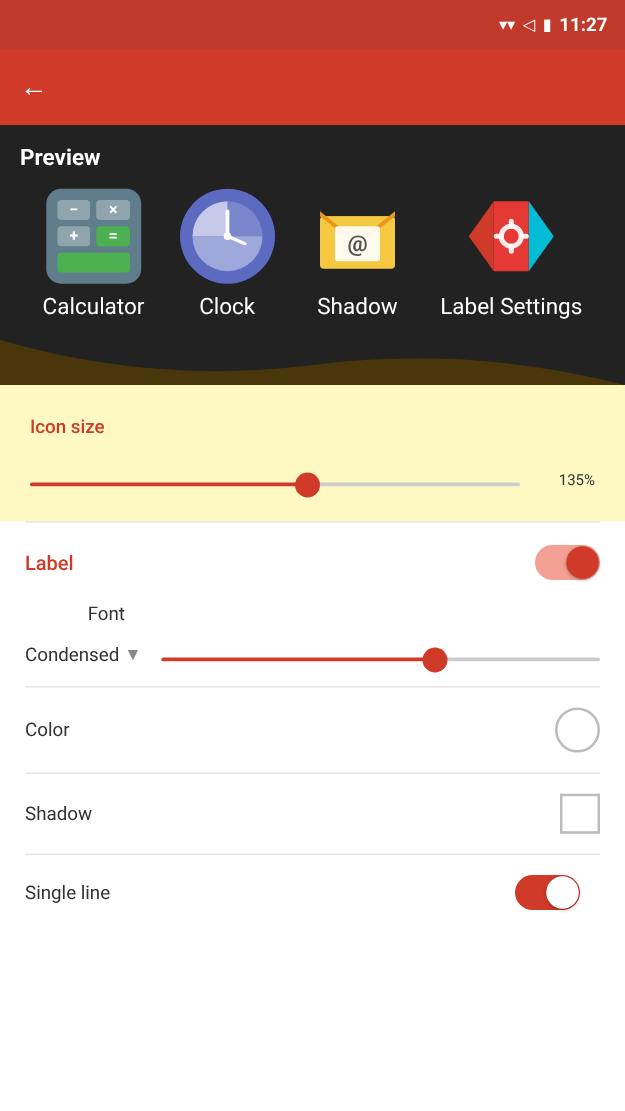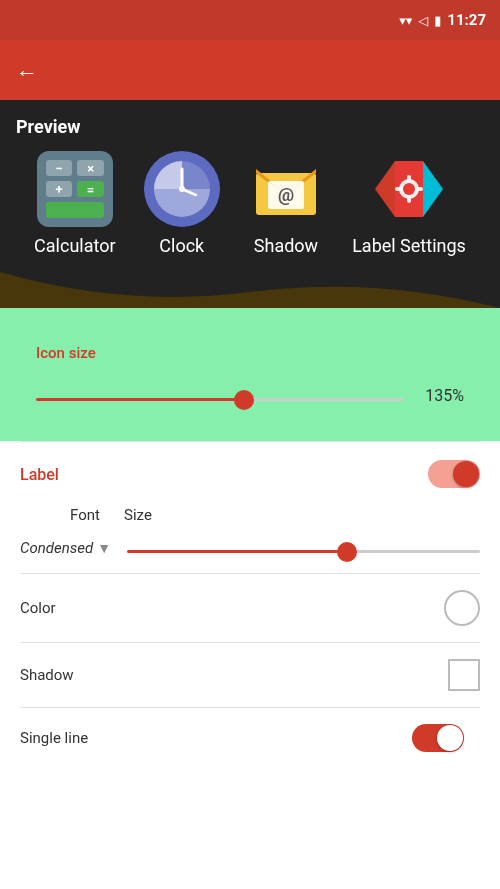--- a/index.html
+++ b/index.html
@@ -78,22 +78,22 @@
       gap: 8px;
     }
     .preview-icon-label {
       color: #fff;
       font-size: 18px;
       text-align: center;
     }
 
     
     .settings-section {
-      background: #86efac;
-      padding: 16px;
+      background: #fef9c3;
+      padding: 4px;
     }
 
     
     .section-row {
       padding: 20px 20px 10px 20px;
     }
     .section-title {
       color: #d03a28;
       font-size: 15px;
       font-weight: 500;
@@ -122,21 +122,21 @@
     input[type=range]::-webkit-slider-thumb {
       -webkit-appearance: none;
       width: 20px;
       height: 20px;
       border-radius: 50%;
       background: #d03a28;
       cursor: pointer;
     }
     .slider-value {
       color: #333;
-      font-size: 16px;
+      font-size: 12px;
       min-width: 44px;
       text-align: right;
     }
 
     
     .divider {
       height: 1px;
       background: #e0e0e0;
       margin: 0 20px;
     }
@@ -200,21 +200,20 @@
       display: flex;
       align-items: center;
       gap: 0;
     }
     .condensed-dropdown {
       display: flex;
       align-items: center;
       gap: 4px;
       min-width: 80px;
       cursor: pointer;
-      font-style: italic;
     }
     .condensed-text {
       color: #333;
       font-size: 15px;
     }
     .dropdown-arrow {
       color: #888;
       font-size: 14px;
     }
     .size-slider-container {
@@ -387,21 +386,20 @@
 
 <div class="label-row">
   <span class="label-title">Label</span>
   <div class="toggle-switch">
     <div class="toggle-knob"></div>
   </div>
 </div>
 
 <div class="font-size-row">
   <span class="font-label">Font</span>
-  <span class="size-label">Size</span>
 </div>
 
 <div class="condensed-row">
   <div class="condensed-dropdown">
     <span class="condensed-text">Condensed</span>
     <span class="dropdown-arrow">▼</span>
   </div>
   <div class="size-slider-container">
     <input type="range" min="0" max="100" value="63" class="font-size-slider" style="">
   </div>

